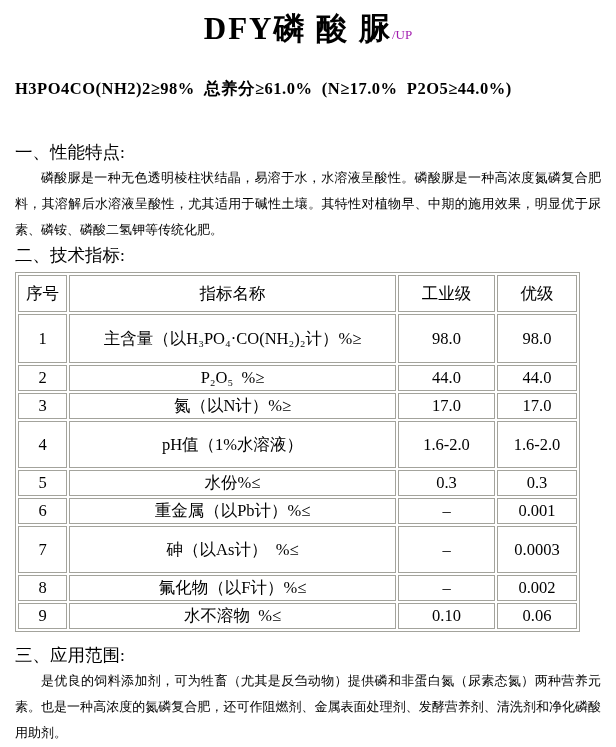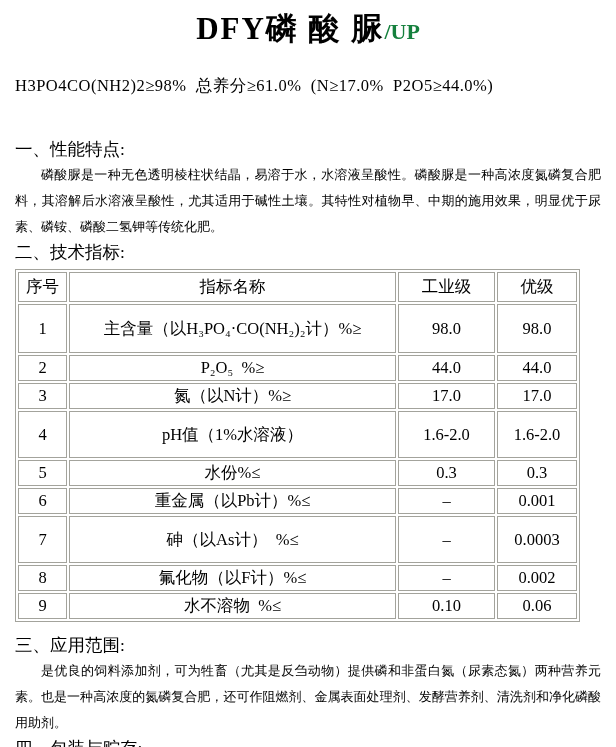--- a/index.html
+++ b/index.html
@@ -17,30 +17,30 @@
   .doc-title {
     text-align: center;
     padding-top: 2px;
     font-weight: bold;
     font-size: 31px;
     letter-spacing: 2px;
     line-height: 38px;
     white-space: pre;
   }
   .title-suffix {
-    font-size: 22px;
-    font-weight: bold;
+    font-size: 13px;
+    font-weight: normal;
     letter-spacing: 0;
-    color: #15803d;
+    color: #a21caf;
     vertical-align: baseline;
   }
 
   .formula-line {
     margin-top: 24px;
-    font-weight: normal;
+    font-weight: bold;
     font-size: 16.5px;
     white-space: pre-wrap;
     letter-spacing: 0.5px;
   }
 
   .section-heading {
     font-size: 17.5px;
     line-height: 23px;
     margin-top: 0;
   }
@@ -73,21 +73,21 @@
     font-weight: normal;
     font-size: 16.5px;
     padding: 1px 2px;
     white-space: pre-wrap;
     overflow: hidden;
   }
   col.c-no   { width: 49px;  }
   col.c-name { width: 327px; }
   col.c-ind  { width: 97px;  }
   col.c-pre  { width: 80px;  }
-  thead tr       { height: 30px; }
+  thead tr       { height: 37px; }
   tbody tr       { height: 26px; }
   tbody tr.tall  { height: 47px; }
   tbody tr.first { height: 49px; }
 </style>
 </head>
 <body>
 
 <div class="page">
 
   <div class="doc-title"><span>DFY磷 酸 脲</span><span class="title-suffix">/UP</span></div>

